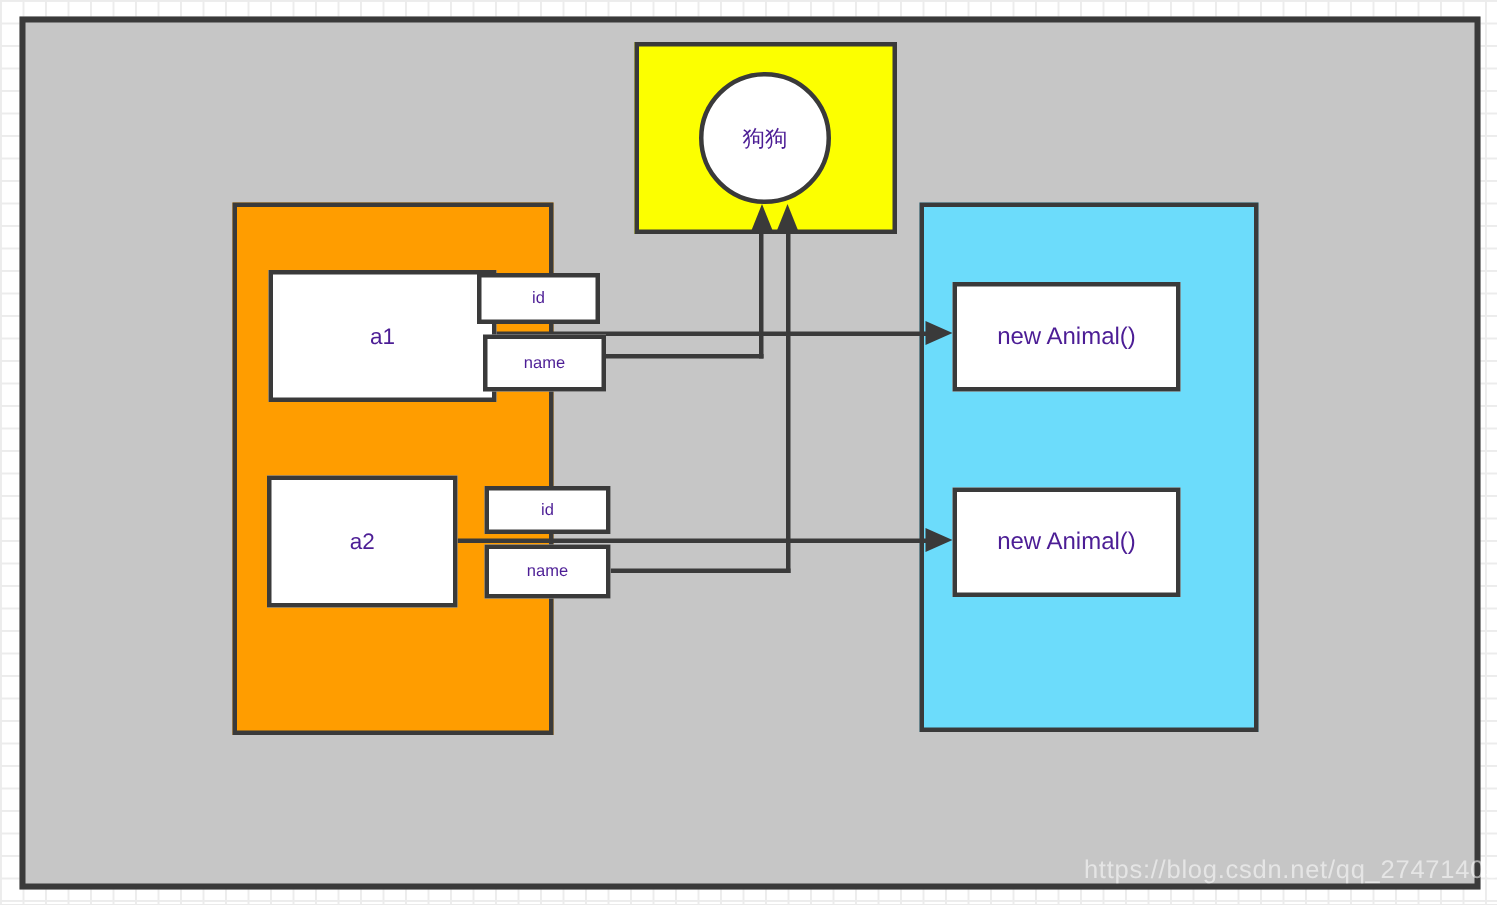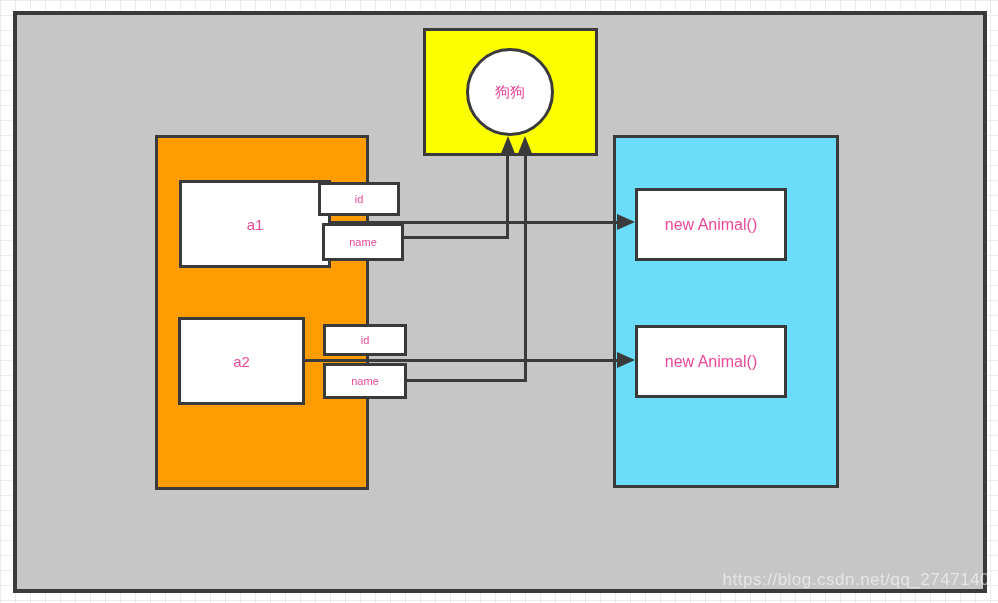--- a/index.html
+++ b/index.html
@@ -26,21 +26,21 @@
   .frame {
     left: 13px; top: 11px; width: 974px; height: 582px;
     background: #c6c6c6;
     border: 4px solid #3a3a3a;
   }
   .shape {
     border: 3px solid #3a3a3a;
     display: flex;
     align-items: center;
     justify-content: center;
-    color: #ec4899;
+    color: #4c1d95;
   }
   .yellow-box  { left: 423px; top: 28px;  width: 175px; height: 128px; background: #fcff00; }
   .orange-box  { left: 155px; top: 135px; width: 214px; height: 355px; background: #ff9d00; }
   .cyan-box    { left: 613px; top: 135px; width: 226px; height: 353px; background: #6cdcfb; }
 
   .circle {
     left: 466px; top: 48px; width: 88px; height: 88px;
     background: #ffffff; border-radius: 50%;
     font-size: 15px;
   }

